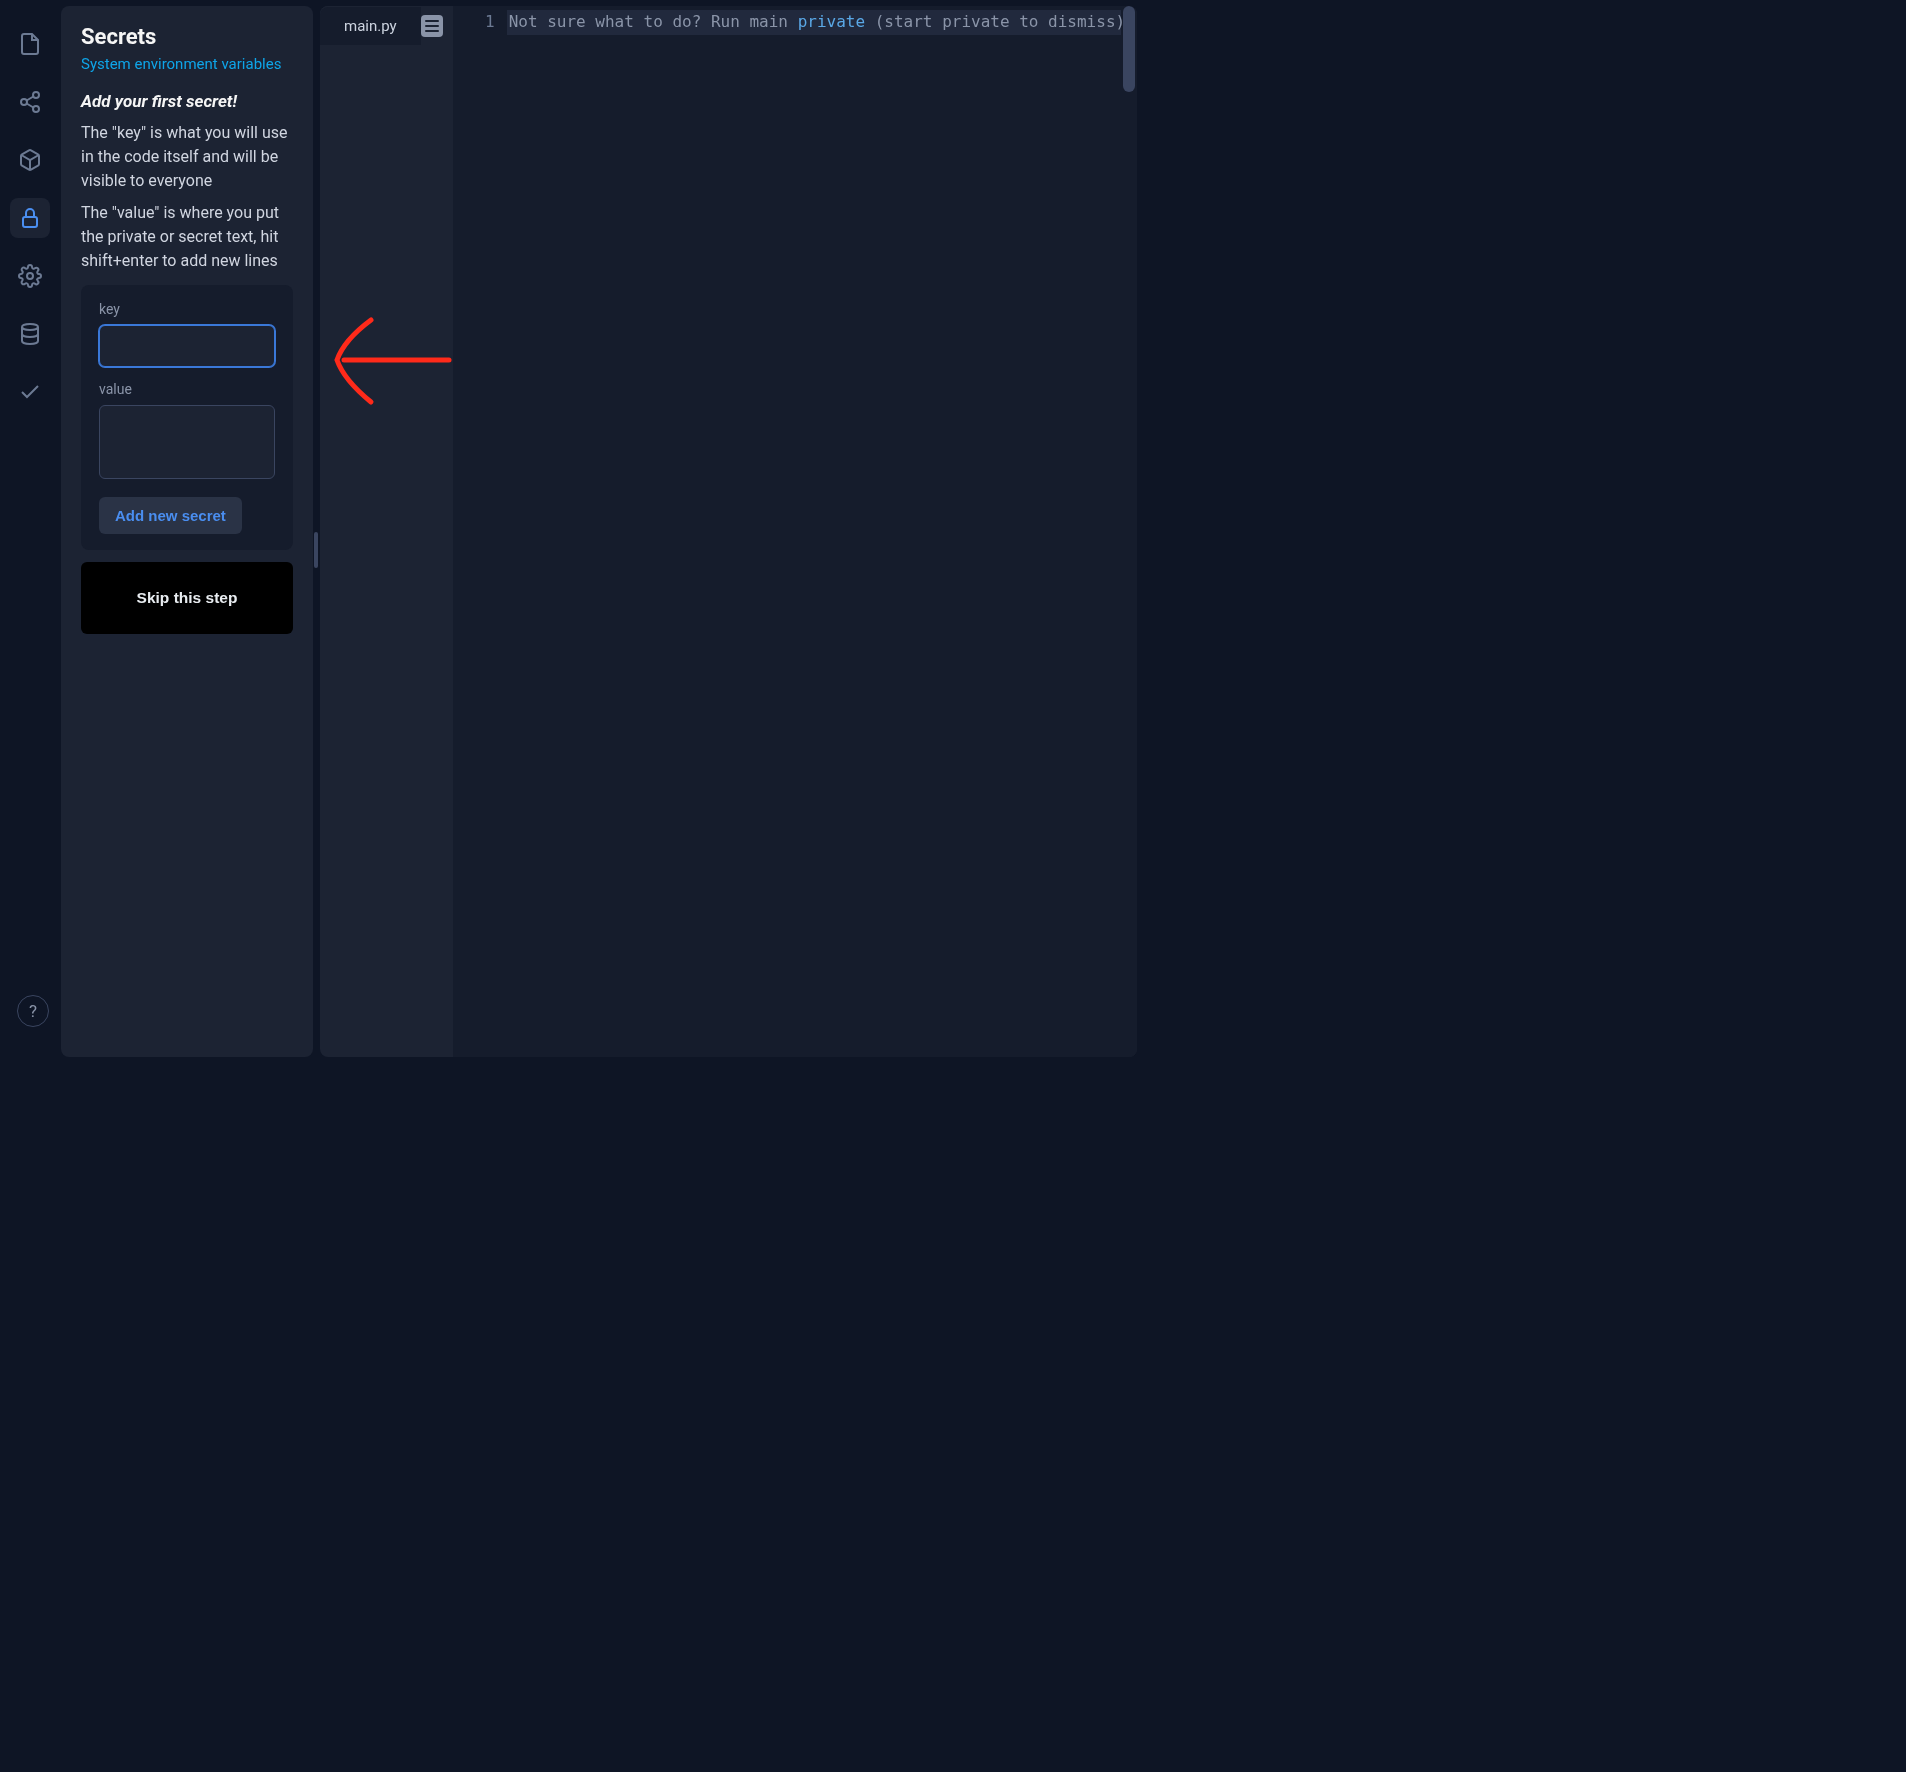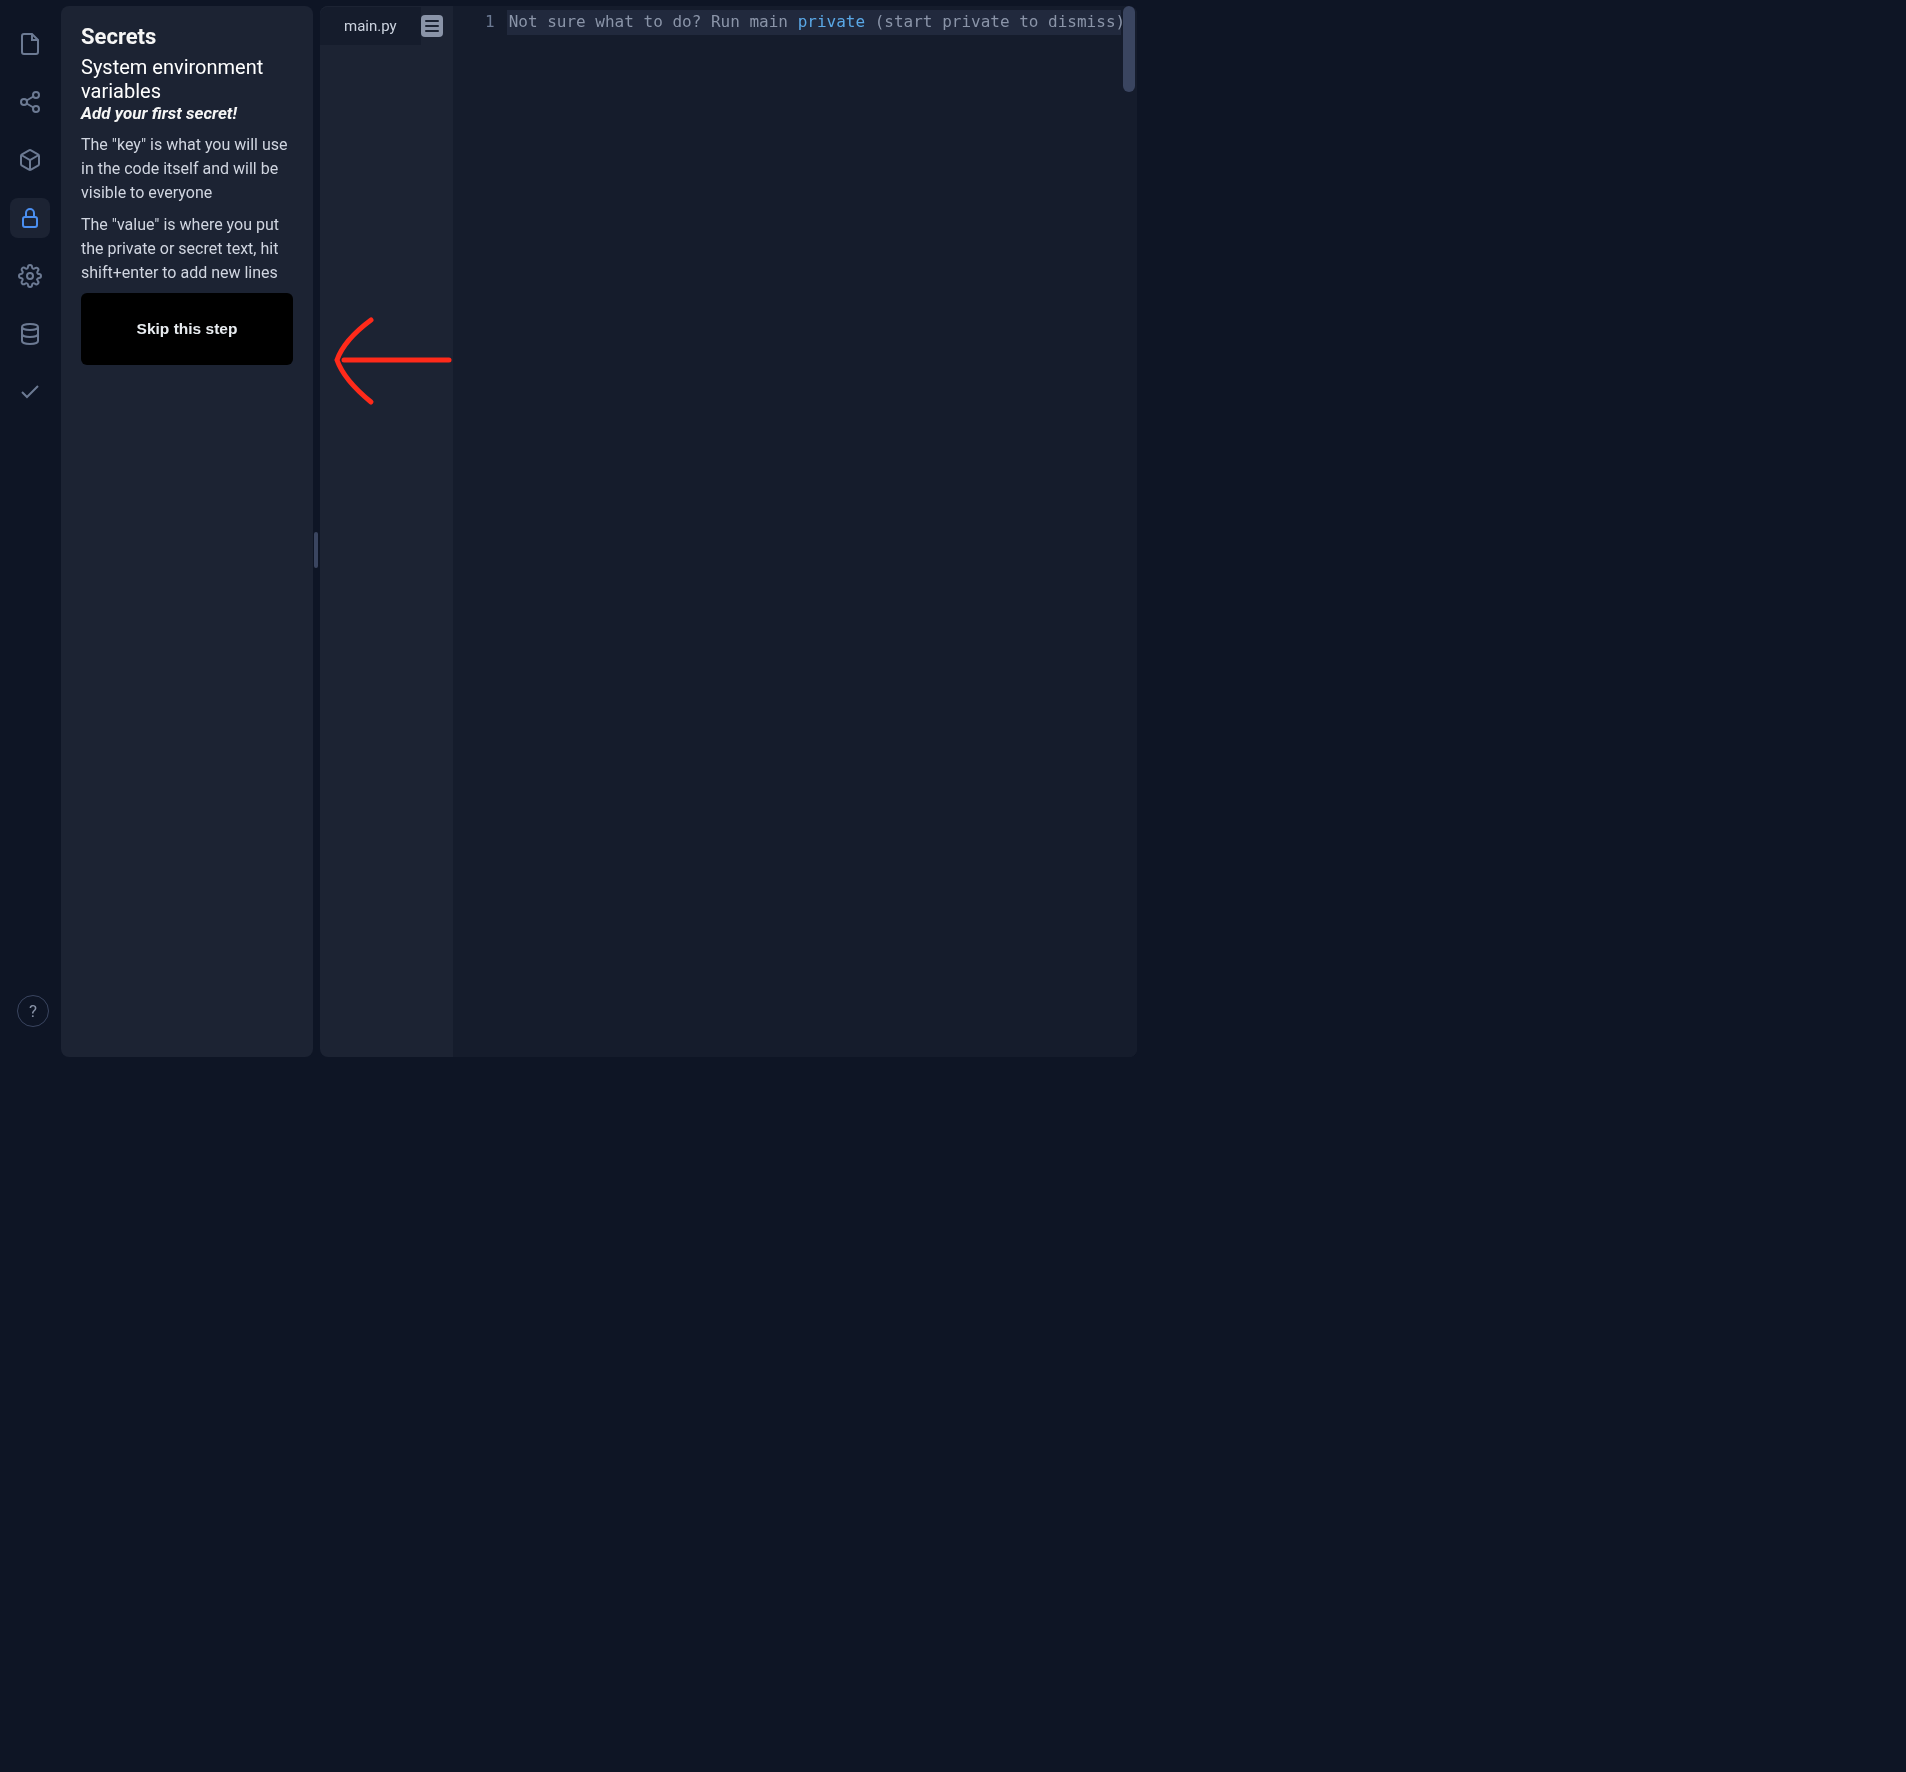--- a/index.html
+++ b/index.html
@@ -79,22 +79,23 @@
       flex-shrink: 0;
       position: relative;
     }
     .panel-title {
       font-size: 22px;
       font-weight: 700;
       color: #f5f5f5;
       margin-bottom: 6px;
     }
     .panel-subtitle {
-      font-size: 20px;
-      color: #ffffff;
+      font-size: 15px;
+      color: #0ea5e9;
+      margin-bottom: 18px;
     }
     .section-heading {
       font-size: 17px;
       font-weight: 700;
       color: #f5f5f5;
       margin-bottom: 10px;
       font-style: italic;
     }
     .desc-text {
       font-size: 16px;
@@ -332,20 +333,27 @@
     <div class="help-btn">?</div>
   </div>
 
   <div class="secrets-panel">
     <div class="panel-title">Secrets</div>
     <div class="panel-subtitle">System environment variables</div>
     <div class="section-heading">Add your first secret!</div>
     <div class="desc-text">The "key" is what you will use in the code itself and will be visible to everyone</div>
     <div class="desc-text">The "value" is where you put the private or secret text, hit shift+enter to add new lines</div>
 
+    <div class="form-card">
+      <label class="field-label">key</label>
+      <input class="field-input focus-ring" type="text" value="" style="">
+      <label class="field-label">value</label>
+      <textarea class="field-textarea" style=""></textarea>
+      <button class="add-secret-btn">Add new secret</button>
+    </div>
 
     <button class="skip-btn">Skip this step</button>
     <div class="panel-resize-handle"></div>
   </div>
 
   <div class="editor-area">
     <div class="tab-bar">
       <div class="file-tab">main.py</div>
       <div class="top-right-icon">
         <span></span>

